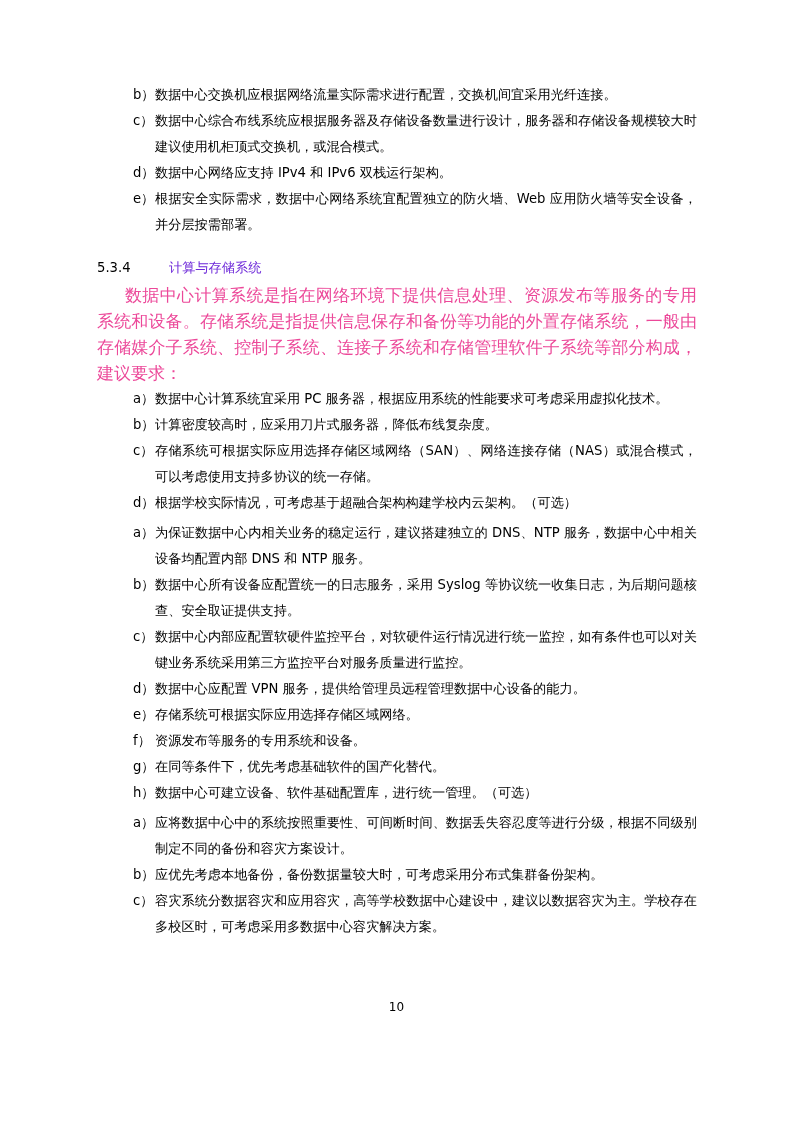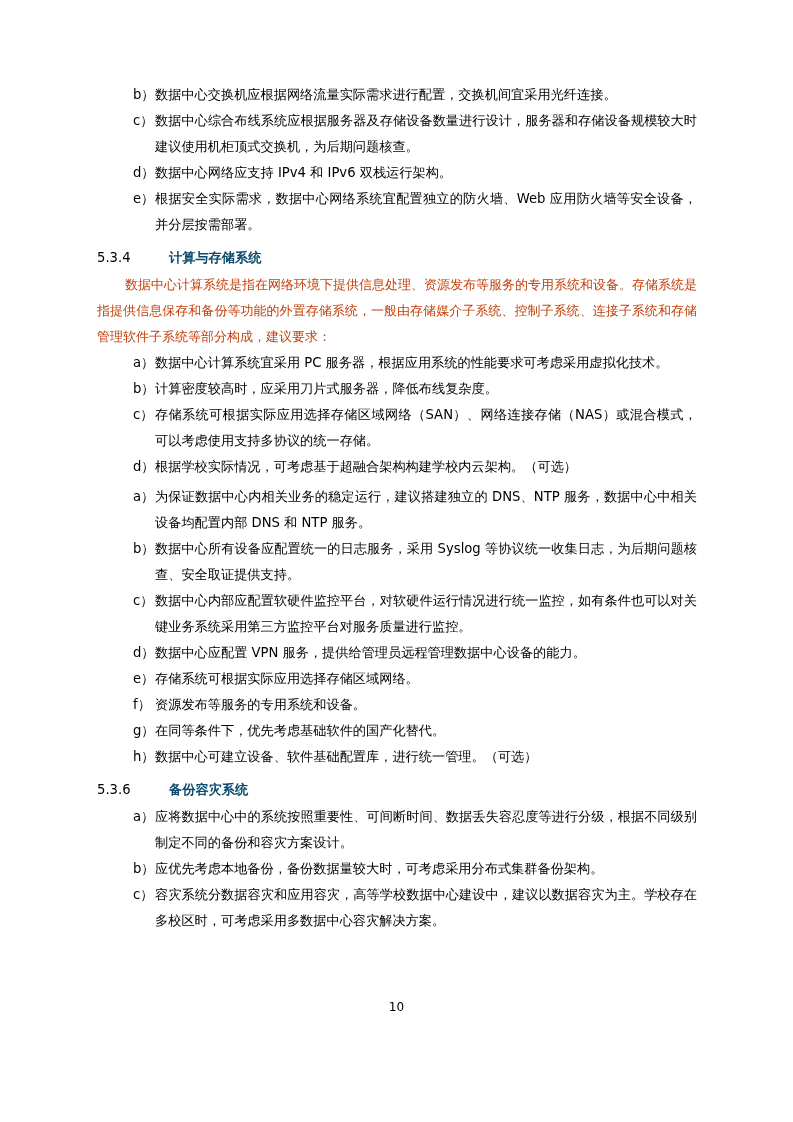--- a/index.html
+++ b/index.html
@@ -20,23 +20,23 @@
     overflow: hidden;
   }
   .content {
     position: absolute;
     left: 97px;
     top: 82px;
     width: 600px;
   }
   .para {
     font-family: "DejaVu Sans", sans-serif;
-    font-size: 13px;
+    font-size: 17px;
     line-height: 26px;
-    color: #c2410c;
+    color: #ec4899;
     text-align: justify;
     margin: 0;
   }
   
   .listrow {
     display: flex;
     align-items: flex-start;
     margin: 0;
   }
   .marker {
@@ -55,36 +55,36 @@
     font-family: "DejaVu Sans", sans-serif;
     font-size: 13.2px;
     line-height: 26px;
     color: #000000;
     text-align: justify;
   }
   
   .heading {
     display: flex;
     align-items: baseline;
-    margin-top: 2px;
+    margin-top: 12px;
   }
   .heading .num {
     flex: 0 0 auto;
     width: 72px;
     font-family: "DejaVu Sans", sans-serif;
     font-size: 13.2px;
     line-height: 28px;
     color: #000;
   }
   .heading .title {
     font-family: "DejaVu Sans", sans-serif;
     font-size: 13.2px;
     line-height: 28px;
-    color: #0c4a6e;
-    font-weight: bold;
+    color: #6d28d9;
+    font-weight: normal;
   }
   .body-indent {
     text-indent: 28px;
   }
   .blockspace {
     height: 4px;
   }
   .pagenum {
     position: absolute;
     left: 0;
@@ -102,21 +102,21 @@
 <div class="page">
   <div class="content">
 
     <div>
       <div class="listrow">
         <div class="marker">b）</div>
         <div class="listtext">数据中心交换机应根据网络流量实际需求进行配置，交换机间宜采用光纤连接。</div>
       </div>
       <div class="listrow">
         <div class="marker">c）</div>
-        <div class="listtext">数据中心综合布线系统应根据服务器及存储设备数量进行设计，服务器和存储设备规模较大时建议使用机柜顶式交换机，为后期问题核查。</div>
+        <div class="listtext">数据中心综合布线系统应根据服务器及存储设备数量进行设计，服务器和存储设备规模较大时建议使用机柜顶式交换机，或混合模式。</div>
       </div>
       <div class="listrow">
         <div class="marker">d）</div>
         <div class="listtext">数据中心网络应支持 IPv4 和 IPv6 双栈运行架构。</div>
       </div>
       <div class="listrow">
         <div class="marker">e）</div>
         <div class="listtext">根据安全实际需求，数据中心网络系统宜配置独立的防火墙、Web 应用防火墙等安全设备，并分层按需部署。</div>
       </div>
     </div>
@@ -183,24 +183,20 @@
         <div class="listtext">在同等条件下，优先考虑基础软件的国产化替代。</div>
       </div>
       <div class="listrow">
         <div class="marker">h）</div>
         <div class="listtext">数据中心可建立设备、软件基础配置库，进行统一管理。（可选）</div>
       </div>
     </div>
 
     <div class="blockspace"></div>
 
-    <div class="heading">
-      <span class="num">5.3.6</span>
-      <span class="title">备份容灾系统</span>
-    </div>
 
 
     <div>
       <div class="listrow">
         <div class="marker">a）</div>
         <div class="listtext">应将数据中心中的系统按照重要性、可间断时间、数据丢失容忍度等进行分级，根据不同级别制定不同的备份和容灾方案设计。</div>
       </div>
       <div class="listrow">
         <div class="marker">b）</div>
         <div class="listtext">应优先考虑本地备份，备份数据量较大时，可考虑采用分布式集群备份架构。</div>

